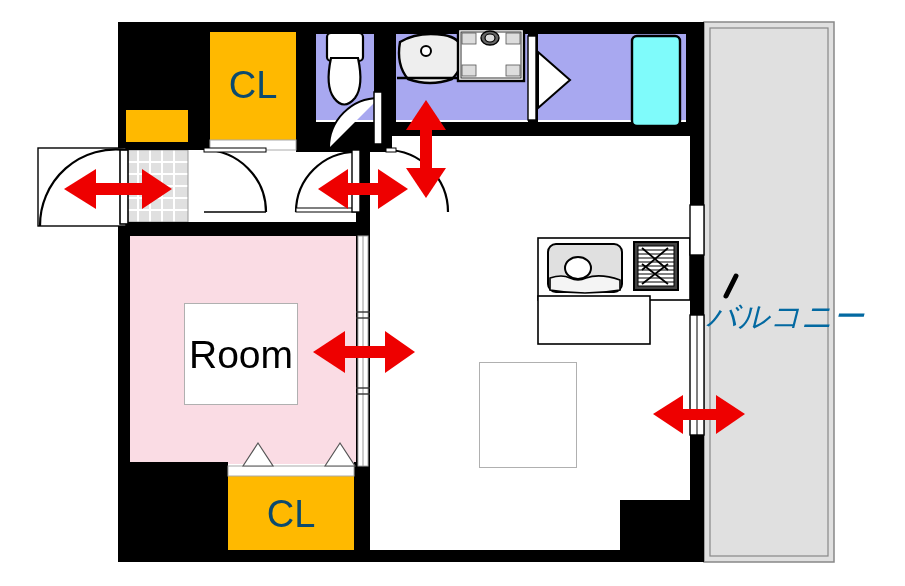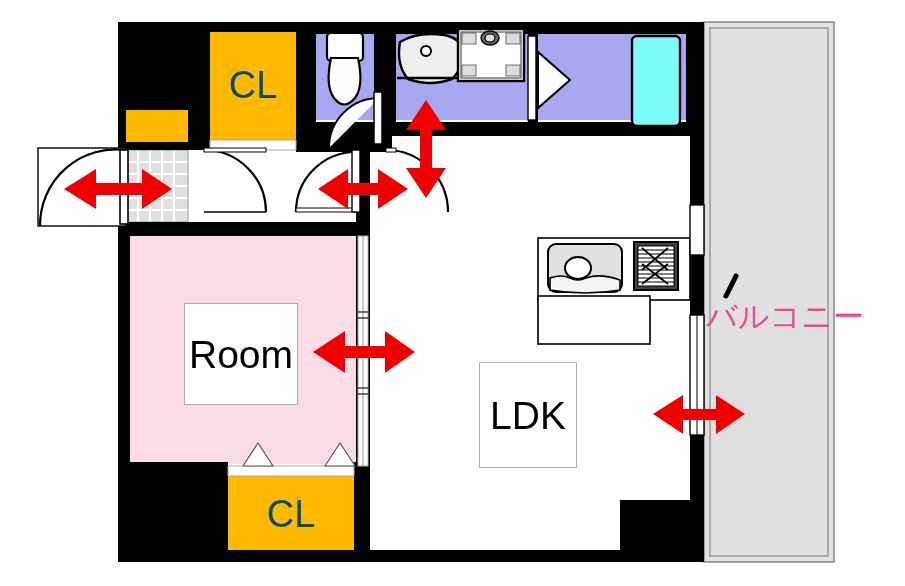--- a/index.html
+++ b/index.html
@@ -6,22 +6,22 @@
   body{font-family:"Liberation Sans", sans-serif;}
   #plan{position:relative;width:905px;height:586px;background:#ffffff;overflow:hidden;}
   #plan svg{position:absolute;left:0;top:0;}
   .lbl{position:absolute;background:#ffffff;border:1px solid #b0b0b0;
        display:flex;flex-direction:column;align-items:center;justify-content:center;
        line-height:1.0;}
   .lbl .nm{color:#000000;font-weight:400;}
   .lbl .num{color:#1414e0;font-weight:400;}
   .cl-text{position:absolute;color:#0c4a6e;font-weight:400;
            display:flex;align-items:center;justify-content:center;}
-  .balcony-text{position:absolute;color:#ec4899;font-weight:400;white-space:nowrap;
-                letter-spacing:0px;}
+  .balcony-text{position:absolute;color:#0369a1;font-weight:400;white-space:nowrap;
+                letter-spacing:0px;font-style:italic;}
 </style>
 </head>
 <body>
 
 <div id="plan">
 
   <svg width="905" height="586" viewBox="0 0 905 586">
 
     <g>
       <rect x="704" y="22" width="130" height="540" fill="#e0e0e0" stroke="#888888" stroke-width="1.5"></rect>
@@ -263,21 +263,20 @@
       </g>
     </g>
 
   </svg>
 
   <div class="lbl" style="left:184px; top:303px; width:112px; height:100px;">
     <span class="nm" style="font-size:39px;">Room</span>
   </div>
 
   <div class="lbl" style="left:479px; top:362px; width:96px; height:104px;">
-    <span class="nm" style="font-size:39px;">LDK</span>
   </div>
 
   <div class="cl-text" style="left:210px; top:60px; width:86px; height:50px; font-size:38px;">CL</div>
 
   <div class="cl-text" style="left:228px; top:490px; width:126px; height:48px; font-size:38px;">CL</div>
 
   <div class="balcony-text" style="left:706px; top:296px; font-size:31px;">バルコニー</div>
 
 </div>
 

